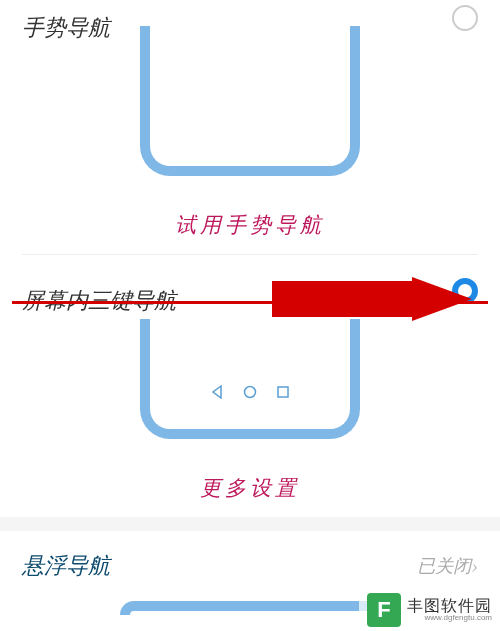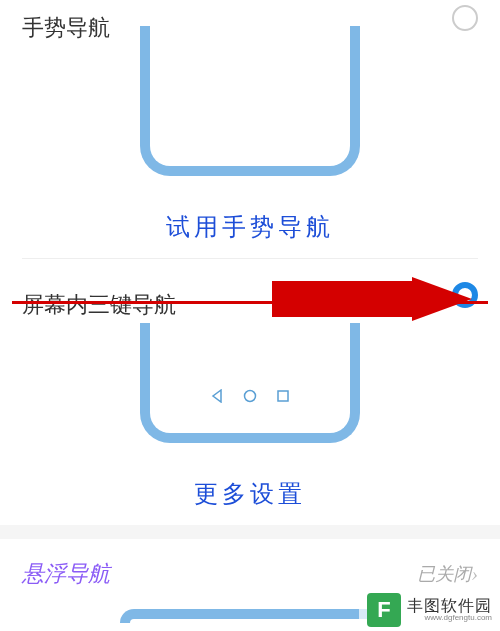--- a/index.html
+++ b/index.html
@@ -1,39 +1,39 @@
 <!DOCTYPE html>
 <html><head>
   <meta charset="utf-8">
   <style>
     * { margin: 0; padding: 0; box-sizing: border-box; }
     body { width: 500px; height: 631px; background: #fff; font-family: "STKaiti", "KaiTi", serif; position: relative; overflow: hidden; }
     
     .section { padding: 0 22px; position: relative; }
     
     .row { display: flex; align-items: center; justify-content: space-between; height: 36px; }
-    .row-label { font-size: 22px; color: #333; font-family: serif; margin-top: 19px; }
+    .row-label { font-size: 22px; color: #333; font-style: italic; font-family: serif; margin-top: 19px; }
     
     .radio-empty { width: 26px; height: 26px; border: 2px solid #ccc; border-radius: 50%; background: #fff; }
     .radio-checked { width: 26px; height: 26px; border-radius: 50%; position: relative; }
     .radio-checked::before { content: ''; position: absolute; inset: 0; border: 6px solid #1e88e5; border-radius: 50%; }
     
     .phone-frame { margin: 10px auto 20px auto; width: 220px; height: 130px; position: relative; }
     .phone-outer { position: absolute; top: -20px; left: 0; right: 0; bottom: 0; border: 10px solid #7fb8e6; border-top: none; border-radius: 0 0 30px 30px; background: #fff; }
     
     .phone-frame-cut { margin: 10px auto 20px auto; width: 220px; height: 120px; position: relative; overflow: hidden; }
     .phone-outer-cut { position: absolute; top: -40px; left: 0; right: 0; bottom: 0; border: 10px solid #7fb8e6; border-top: none; border-radius: 0 0 30px 30px; background: #fff; }
     
     .nav-buttons { position: absolute; bottom: 30px; left: 50px; right: 50px; display: flex; justify-content: space-around; align-items: center; }
     .nav-icon { color: #5a9fd4; }
     
-    .link-text { text-align: center; font-size: 24px; color: #1d4ed8; font-family: serif; letter-spacing: 4px; padding: 15px 0; }
+    .link-text { text-align: center; font-size: 21px; color: #be185d; font-style: italic; font-family: serif; letter-spacing: 4px; padding: 15px 0; }
     
     .link-row { display: flex; align-items: center; justify-content: space-between; padding: 20px 22px; }
-    .link-row-left { font-size: 22px; color: #8b5cf6; font-style: italic; font-family: serif; }
+    .link-row-left { font-size: 22px; color: #0c4a6e; font-style: italic; font-family: serif; }
     .link-row-right { display: flex; align-items: center; color: #aaa; font-size: 18px; font-style: italic; }
     .chevron { color: #bbb; font-size: 20px; }
     
     .divider { height: 1px; background: #eee; margin: 0 22px; }
     .gap-divider { height: 14px; background: #f5f5f5; }
     
     .arrow-highlight { position: absolute; top: 277px; left: 12px; right: 12px; height: 48px; pointer-events: none; z-index: 10; }
     .arrow-underline { position: absolute; top: 24px; left: 0; right: 0; height: 3px; background: #d40000; }
     .arrow-shape { position: absolute; right: 16px; top: 0; width: 200px; height: 44px; }
     .arrow-body { position: absolute; left: 0; top: 4px; width: 140px; height: 36px; background: #d40000; }

